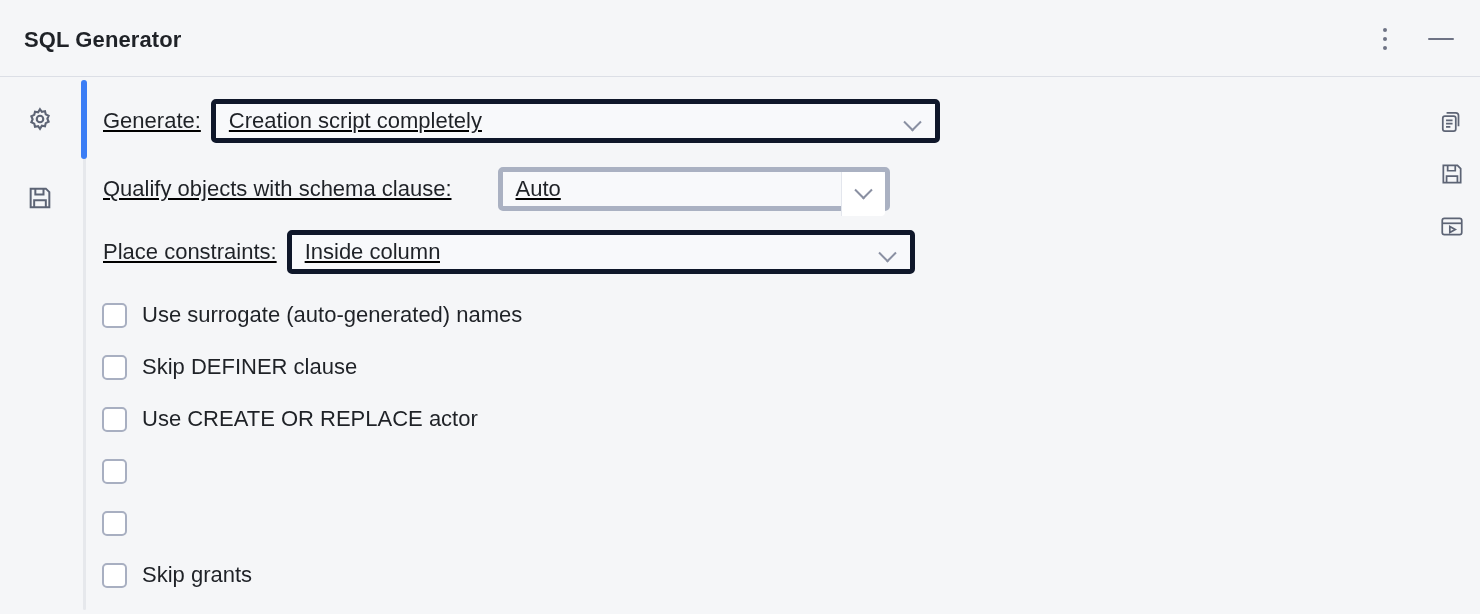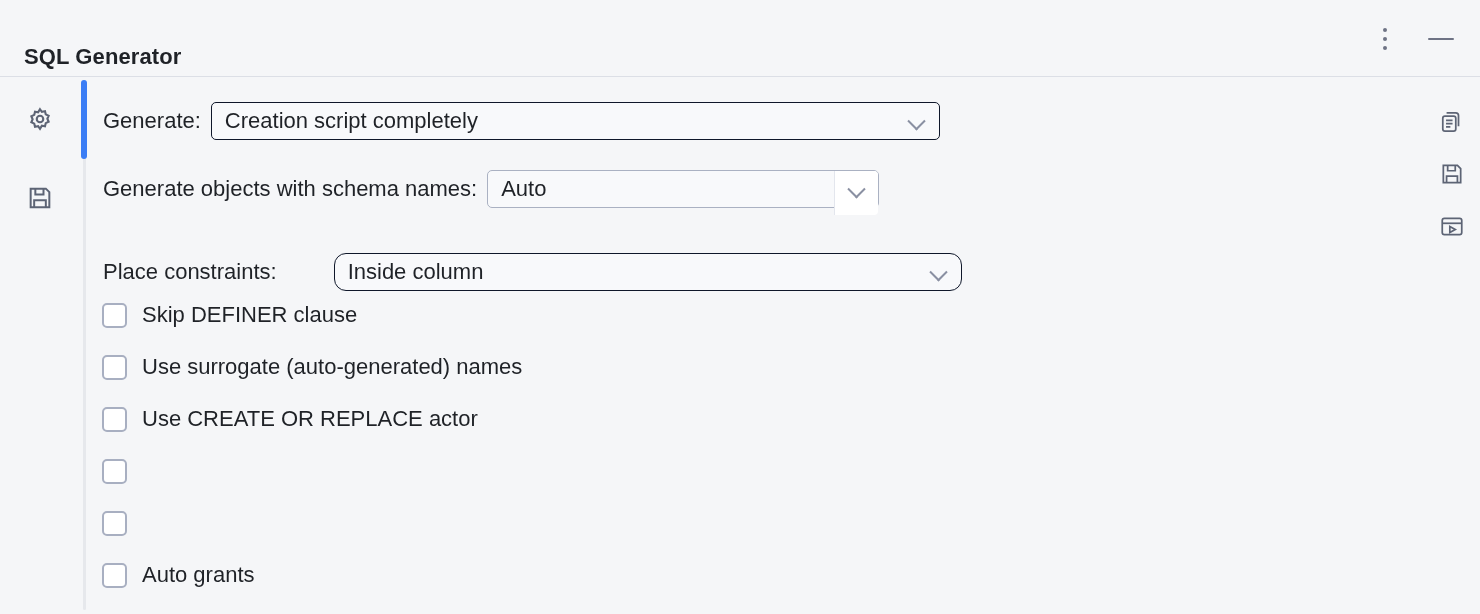--- a/index.html
+++ b/index.html
@@ -24,21 +24,21 @@
   
   .titlebar {
     position: absolute;
     left: 0; top: 0;
     width: 1480px; height: 77px;
     background: #f5f6f8;
     border-bottom: 1px solid #dcdfe6;
   }
   .title-text {
     position: absolute;
-    left: 24px; top: 44px;
+    left: 24px; top: 27px;
     font-size: 22px;
     font-weight: bold;
     color: #1f2227;
     letter-spacing: .1px;
   }
   .tb-btn {
     position: absolute;
     width: 34px; height: 34px;
     top: 22px;
     display: flex; align-items: center; justify-content: center;
@@ -118,38 +118,39 @@
     width: 966px; height: 537px;
     background: #f5f6f8;
   }
 
   .form-row {
     position: absolute;
     left: 0;
     height: 46px;
     display: flex;
     align-items: center;
+    text-decoration: underline;
   }
   .row1 { top: 21px; }
   .row2 { top: 89px; }
-  .row3 { top: 172px; gap: 47px; }
+  .row3 { top: 152px; }
 
   .form-label {
     font-size: 22px;
     color: #1f2227;
     white-space: nowrap;
     padding-left: 7px;
     padding-right: 10px;
   }
 
   .select {
     position: relative;
-    height: 38px;
+    height: 44px;
     background: #f8f9fb;
-    border: 1px solid #0f172a;
+    border: 5px solid #0f172a;
     border-radius: 5px;
     display: flex;
     align-items: center;
     cursor: pointer;
   }
   .select.hover { border-color: #aab1c2; }
   .select-value {
     font-size: 22px;
     color: #1f2227;
     padding-left: 13px;
@@ -168,22 +169,22 @@
     border-radius: 0 4px 4px 0;
   }
   .chev {
     width: 13px; height: 13px;
     border-right: 2px solid #8a90a2;
     border-bottom: 2px solid #8a90a2;
     transform: rotate(45deg) translate(-3px,-3px);
   }
 
   .sel1 { width: 729px; }
-  .sel2 { width: 392px; }
-  .sel3 { width: 628px; border-radius: 12px; }
+  .sel2 { width: 392px; margin-left: 36px; }
+  .sel3 { width: 628px; }
 
   
   .checks {
     position: absolute;
     left: 6px; top: 212px;
     width: 900px;
   }
   .check-row {
     height: 52px;
     display: flex;
@@ -271,21 +272,21 @@
       <div class="form-label">Generate:</div>
       <div class="select sel1">
         <div class="select-value">Creation script completely</div>
         <div class="select-arrow">
             <div class="chev"></div>
           </div>
       </div>
     </div>
 
     <div class="form-row row2">
-      <div class="form-label">Generate objects with schema names:</div>
+      <div class="form-label">Qualify objects with schema clause:</div>
       <div class="select sel2 hover">
         <div class="select-value">Auto</div>
         <div class="select-arrow">
             <div class="chev"></div>
           </div>
       </div>
     </div>
 
     <div class="form-row row3">
       <div class="form-label">Place constraints:</div>
@@ -293,39 +294,39 @@
         <div class="select-value">Inside column</div>
         <div class="select-arrow">
             <div class="chev"></div>
           </div>
       </div>
     </div>
 
     <div class="checks">
       <div class="check-row">
         <div class="checkbox"></div>
+        <div class="check-label">Use surrogate (auto-generated) names</div>
+      </div>
+      <div class="check-row">
+        <div class="checkbox"></div>
         <div class="check-label">Skip DEFINER clause</div>
       </div>
       <div class="check-row">
         <div class="checkbox"></div>
-        <div class="check-label">Use surrogate (auto-generated) names</div>
-      </div>
-      <div class="check-row">
-        <div class="checkbox"></div>
         <div class="check-label">Use CREATE OR REPLACE actor</div>
       </div>
       <div class="check-row">
         <div class="checkbox"></div>
       </div>
       <div class="check-row">
         <div class="checkbox"></div>
       </div>
       <div class="check-row">
         <div class="checkbox"></div>
-        <div class="check-label">Auto grants</div>
+        <div class="check-label">Skip grants</div>
       </div>
     </div>
 
   </div>
 
 
   <div class="rail-right">
     <div class="rbtn rb1">
       <svg width="26" height="26" viewBox="0 0 24 24" fill="none" stroke="#5d6475" stroke-width="1.6">
         <rect x="3.5" y="6.5" width="12" height="14" rx="2"></rect>

